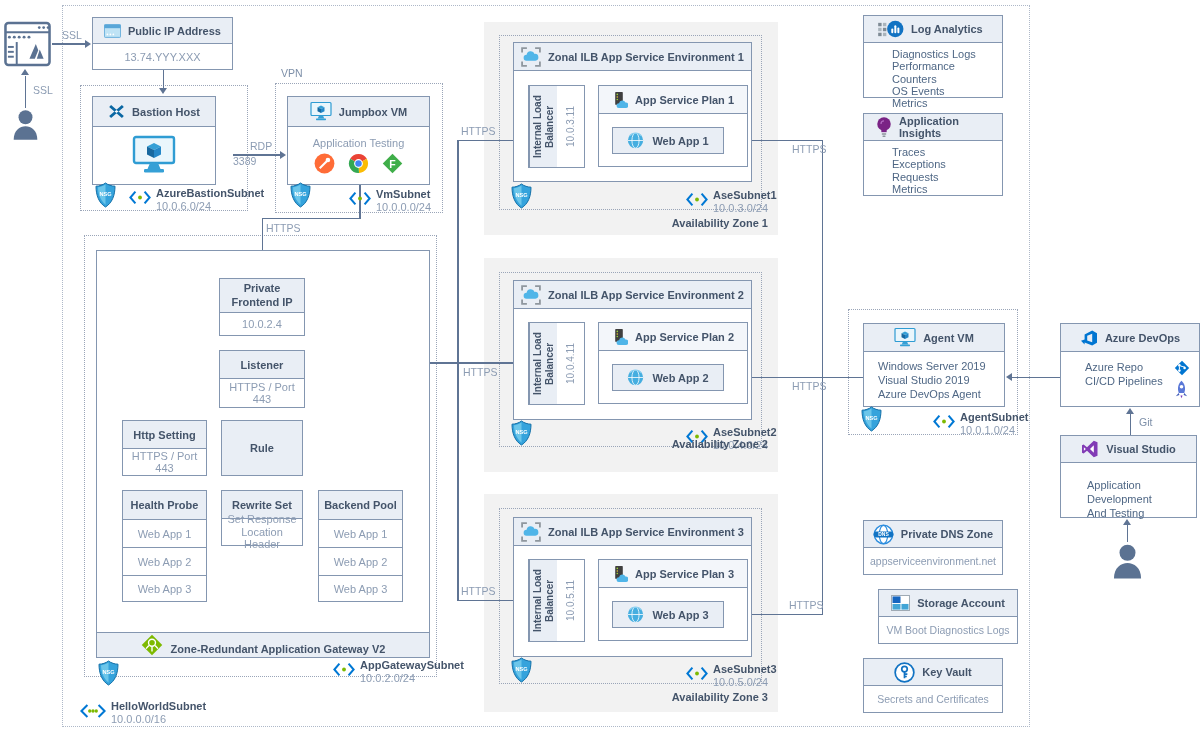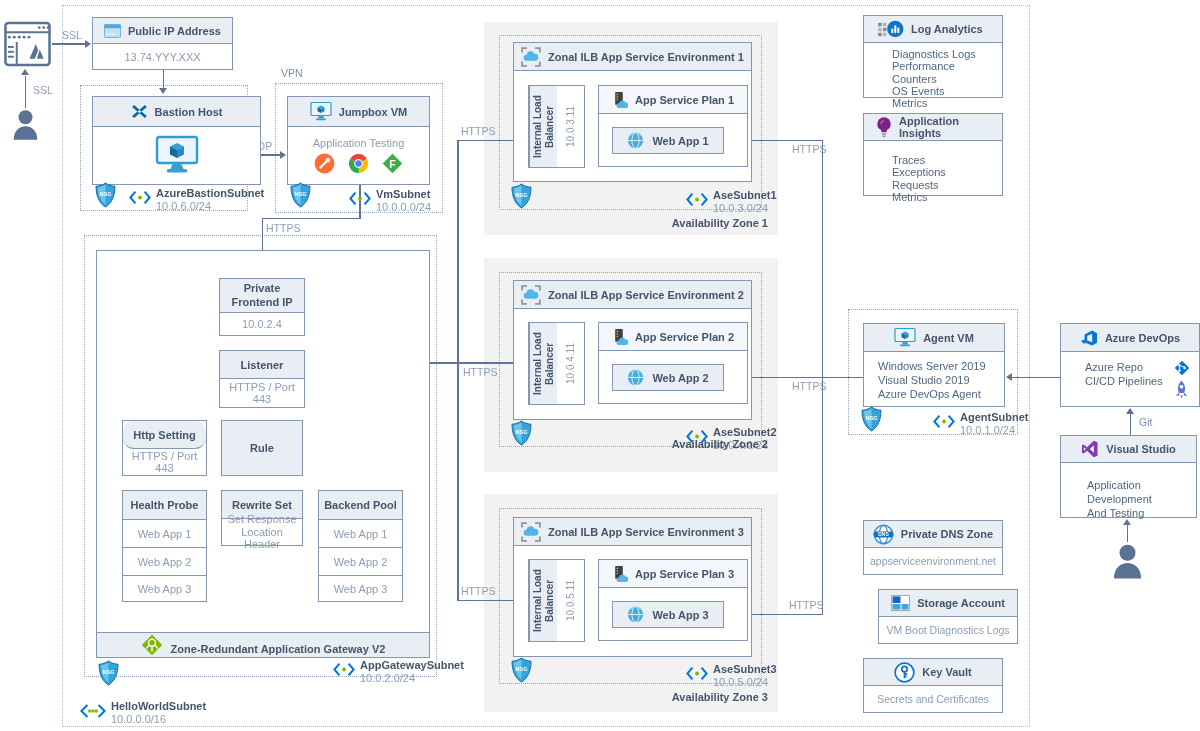--- a/index.html
+++ b/index.html
@@ -288,21 +288,21 @@
 <div class="box" style="left:92px;top:17px;width:141px;height:53px;">
   <div class="hd" style="height:26px;">
     <svg class="icon" width="17" height="14">
           <use href="#i-cloudwin"></use>
         </svg>
     <span>Public IP Address</span>
   </div>
   <div class="bd" style="height:25px;">13.74.YYY.XXX</div>
 </div>
 
-<div class="box" style="left:92px;top:96px;width:169px;height:89px;">
+<div class="box" style="left:92px;top:96px;width:124px;height:89px;">
   <div class="hd" style="height:30px;">
     <svg class="icon" width="17" height="17">
           <use href="#i-bastion"></use>
         </svg>
     <span>Bastion Host</span>
   </div>
   <div class="bd" style="height:56px;">
     <svg width="44" height="42">
           <use href="#i-vm"></use>
         </svg>
@@ -362,21 +362,21 @@
 
 <div class="box" style="left:219px;top:278px;width:86px;height:58px;">
   <div class="hd" style="height:34px;line-height:1.2;padding:0 6px;text-align:center;">Private Frontend IP</div>
   <div class="bd" style="height:22px;">10.0.2.4</div>
 </div>
 <div class="box" style="left:219px;top:350px;width:86px;height:58px;">
   <div class="hd" style="height:28px;text-align:right;">Listener</div>
   <div class="bd" style="height:28px;">HTTPS / Port 443</div>
 </div>
 <div class="box" style="left:122px;top:420px;width:85px;height:56px;">
-  <div class="hd" style="height:28px;border-radius:11px;">Http Setting</div>
+  <div class="hd" style="height:28px;">Http Setting</div>
   <div class="bd" style="height:26px;">HTTPS / Port 443</div>
 </div>
 <div class="box" style="left:221px;top:420px;width:82px;height:56px;background:#e9eef5;display:flex;align-items:center;justify-content:center;">
   <span style="font-size:11px;font-weight:bold;color:#44546a;">Rule</span>
 </div>
 <div class="box" style="left:122px;top:490px;width:85px;height:112px;">
   <div class="hd" style="height:28px;border-bottom:none;">Health Probe</div>
   <div class="row" style="height:28px;">Web App 1</div>
   <div class="row" style="height:28px;">Web App 2</div>
   <div class="row" style="height:27px;">Web App 3</div>
@@ -559,21 +559,21 @@
   </div>
 </div>
 
 <div class="box" style="left:863px;top:113px;width:140px;height:83px;">
   <div class="hd" style="height:27px;justify-content:flex-start;padding-left:12px;">
     <svg class="icon" width="16" height="22">
           <use href="#i-ai"></use>
         </svg>
     <span>Application Insights</span>
   </div>
-  <div class="lines" style="position:static;padding:13px 0 0 28px;line-height:12.3px;">
+  <div class="lines" style="position:static;padding:5px 0 0 28px;line-height:12.3px;">
     <div>Traces</div>
     <div>Exceptions</div>
     <div>Requests</div>
     <div>Metrics</div>
   </div>
 </div>
 
 <div class="box" style="left:863px;top:323px;width:142px;height:84px;">
   <div class="hd" style="height:28px;">
     <svg class="icon" width="22" height="21">

